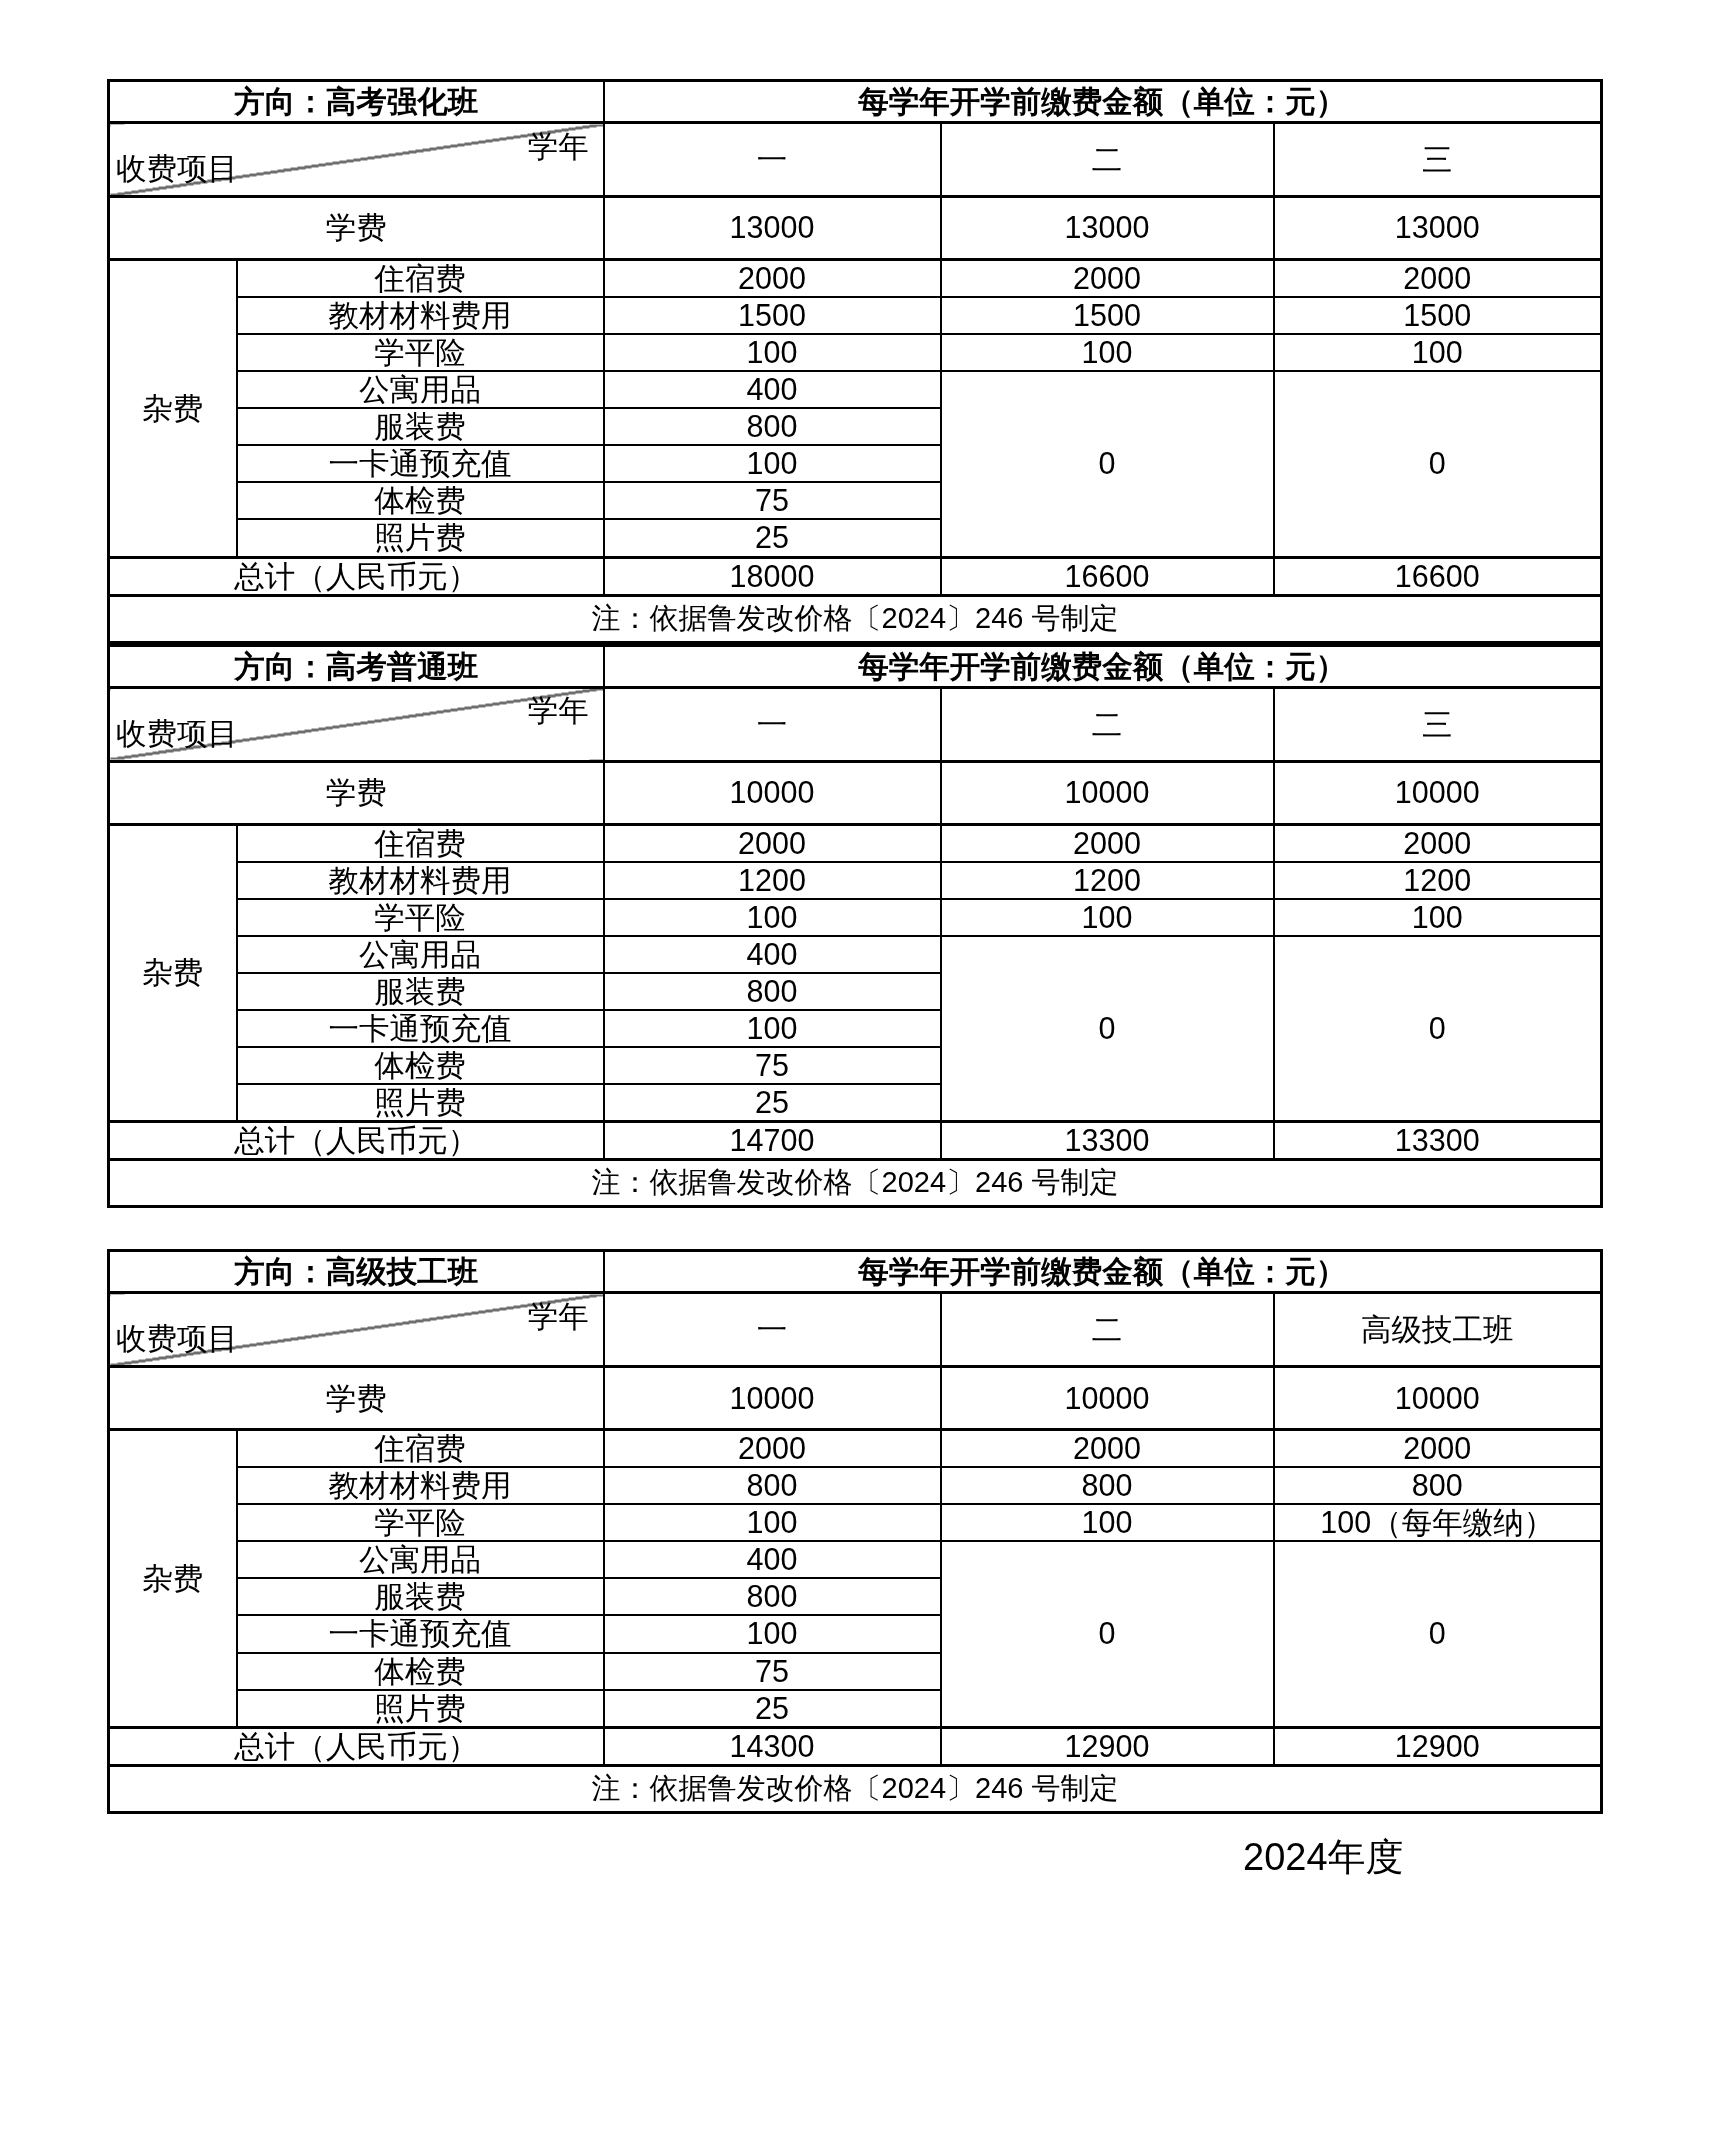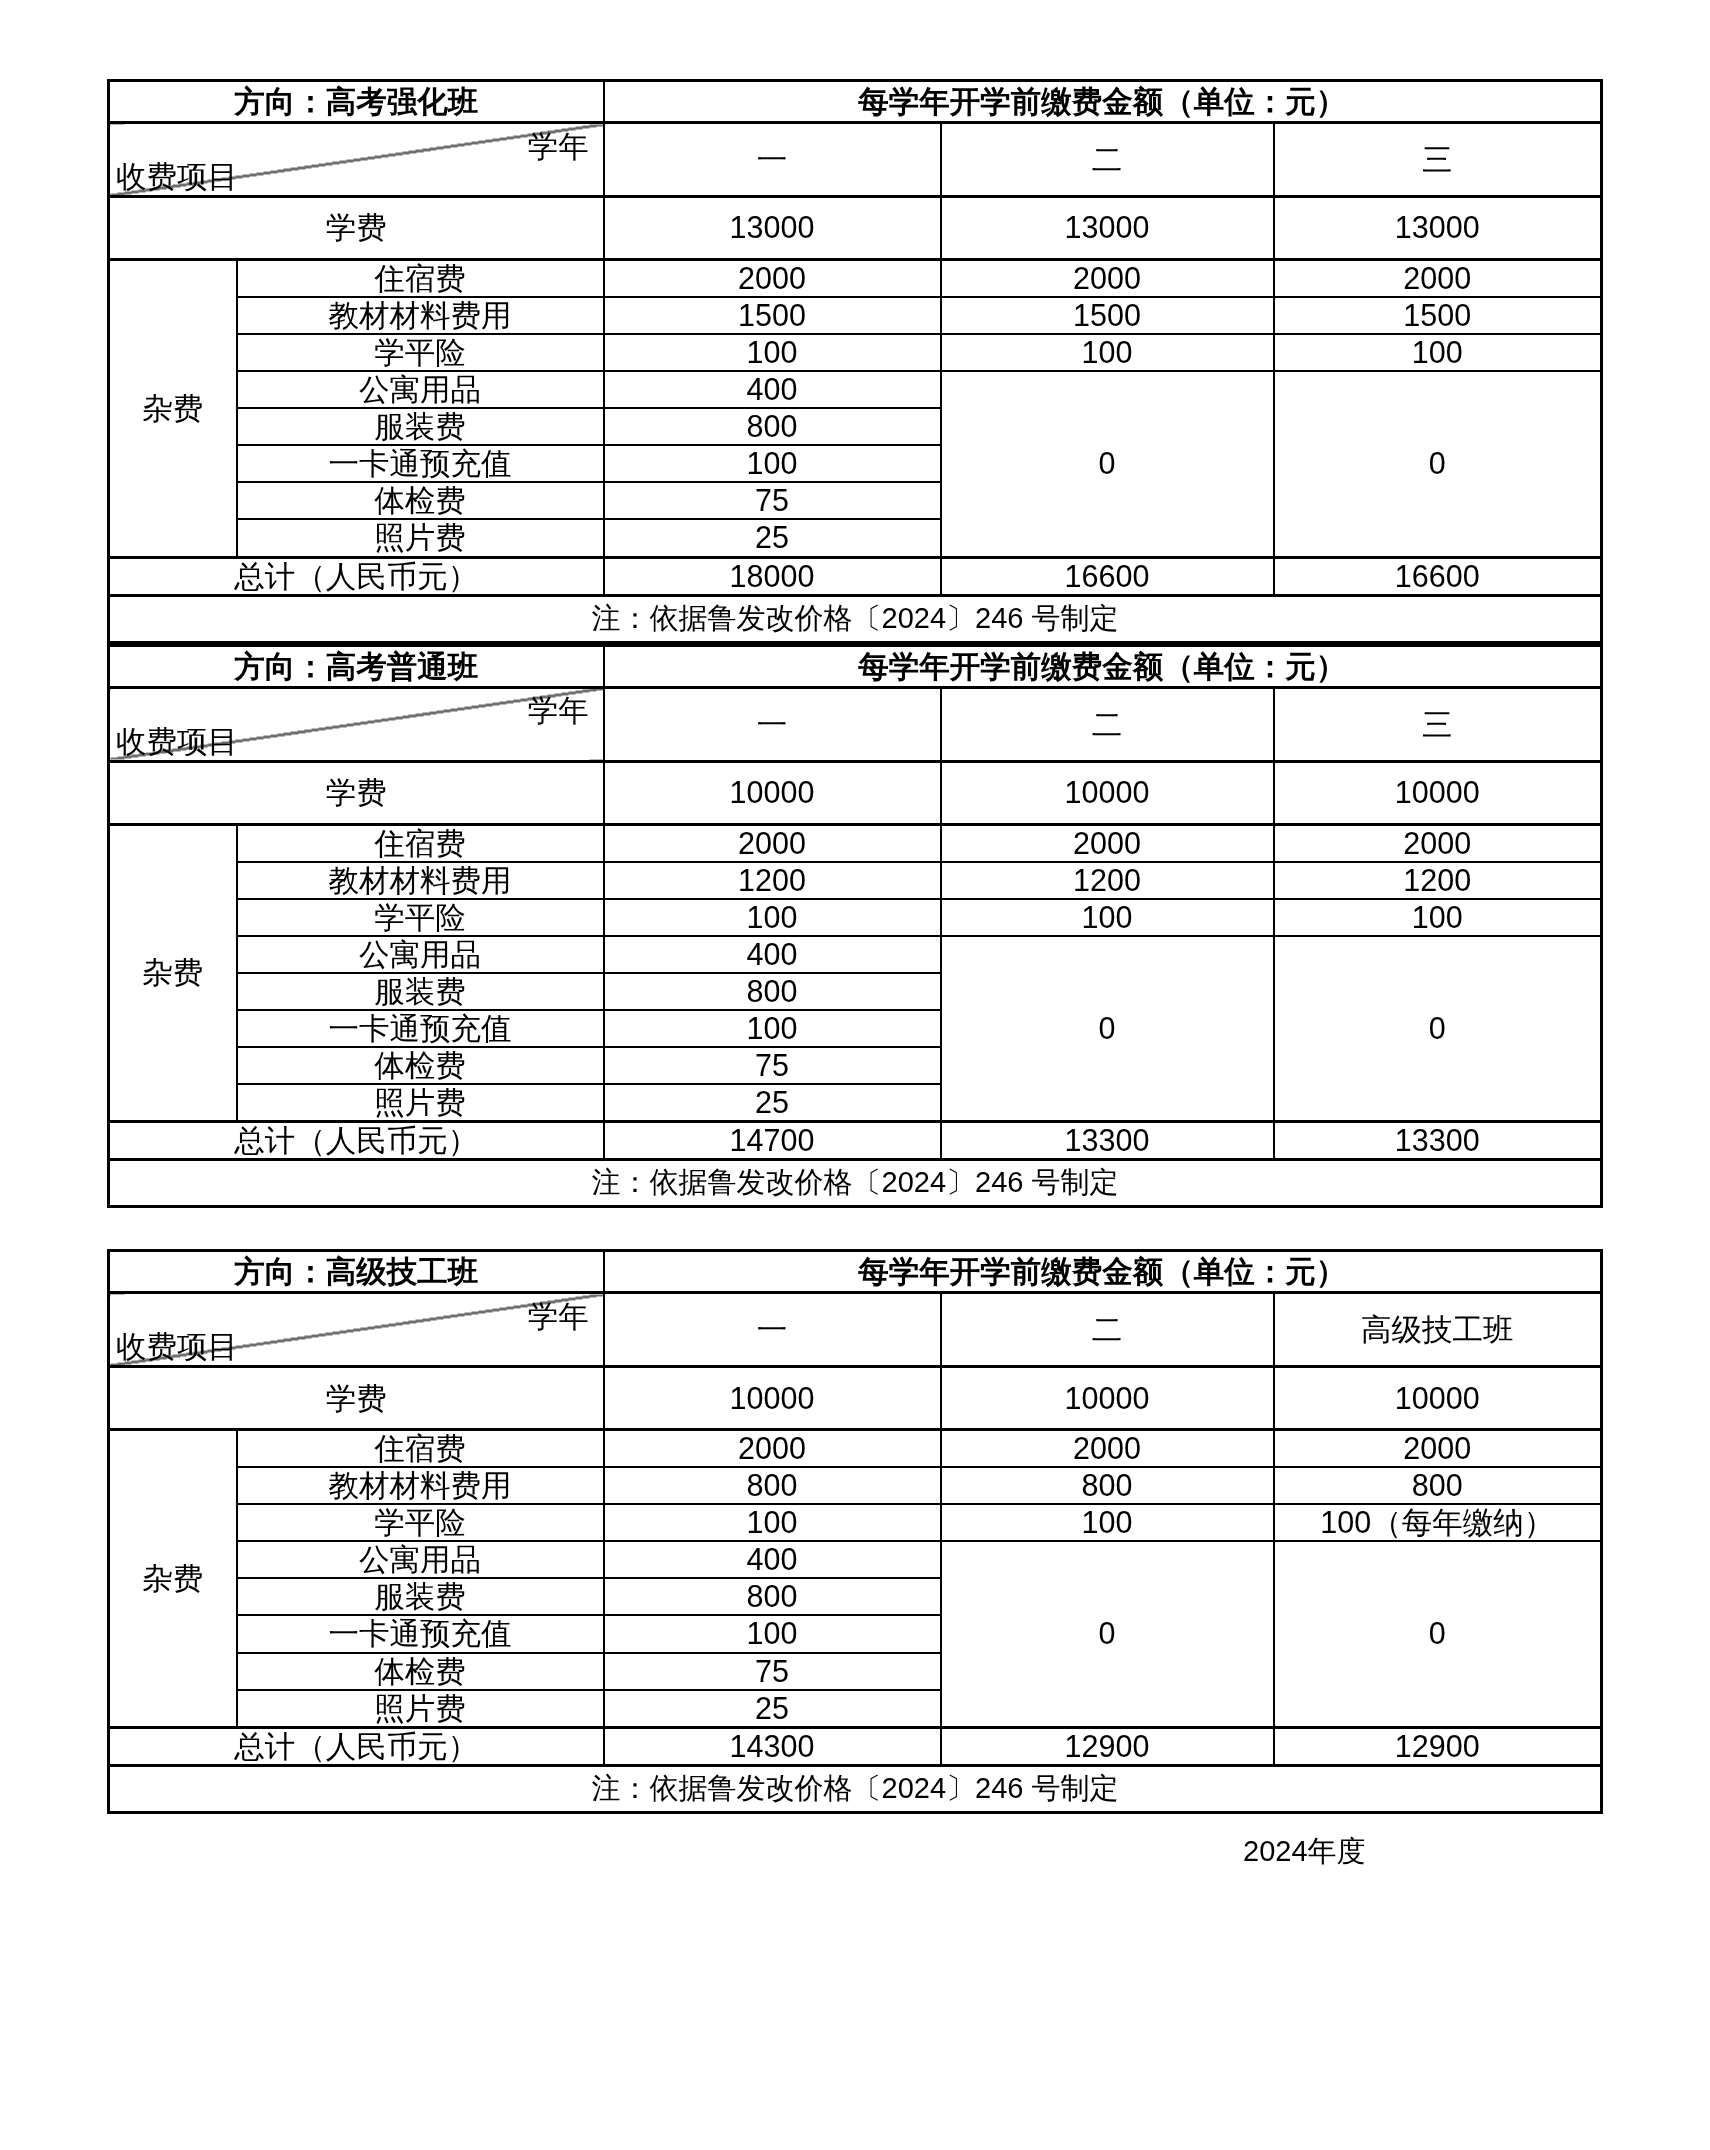--- a/index.html
+++ b/index.html
@@ -63,32 +63,32 @@
       #6e6e6e calc(50% + 1.5px),
       transparent calc(50% + 1.5px));
   }
   td.diag .diag-top {
     position: absolute;
     top: 4.6px;
     right: 13.7px;
   }
   td.diag .diag-bottom {
     position: absolute;
-    bottom: 1px;
+    bottom: 9px;
     left: 6.1px;
   }
   td.note-cell {
     text-align: right;
     padding-right: 7.6px;
     font-size: 29px;
   }
   .footer-year {
     margin-top: 18.3px;
     padding-left: 1243px;
-    font-size: 29px;
+    font-size: 38px;
   }
 </style>
 </head>
 <body>
 
 <div class="sheet">
 
 
   <table class="fee t1">
     <colgroup>

